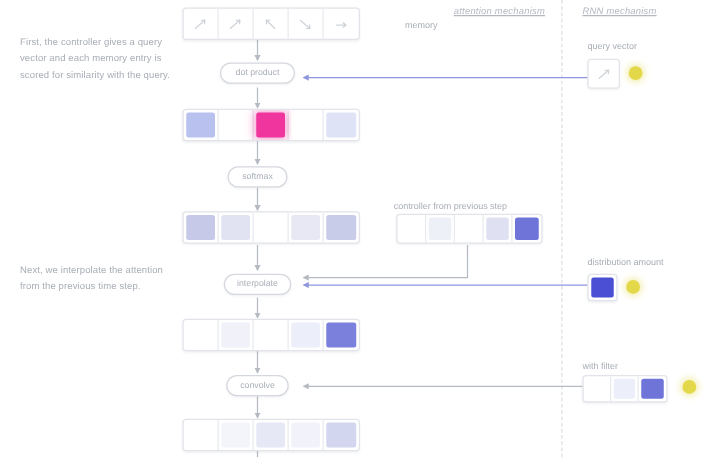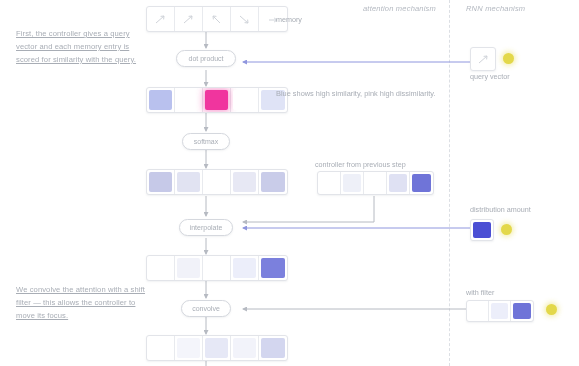--- a/index.html
+++ b/index.html
@@ -14,36 +14,36 @@
   .stage{position:absolute;left:0;top:0;width:579px;height:366px;}
 
   
   .col-head{
     position:absolute;
     font-size:7.5px;
     font-style:italic;
     color:#b3b8c0;
     letter-spacing:.2px;
     white-space:nowrap;
+    text-decoration:underline;
   }
   .divider{
     position:absolute;
     border-left:1px dashed #dcdfe4;
     width:0;
   }
 
   
   .note{
     position:absolute;
     font-size:7.6px;
     line-height:13px;
     color:#a8adb5;
     width:132px;
     letter-spacing:.1px;
-    text-decoration:underline;
   }
 
   
   .row{
     position:absolute;
     display:flex;
     border:1px solid #e2e4e9;
     border-radius:3px;
     background:#ffffff;
     box-sizing:border-box;
@@ -190,27 +190,27 @@
       <svg width="13" height="11" viewBox="0 0 13 11">
           <path d="M2 2 L10 9 M10 9 L6.6 8.6 M10 9 L9.6 5.6" stroke="#cfd3d9" stroke-width="1" fill="none"></path>
         </svg>
     </div>
     <div class="cell glyph">
       <svg width="13" height="11" viewBox="0 0 13 11">
           <path d="M2 6 L10 6 M10 6 L7.2 4 M10 6 L7.2 8" stroke="#cfd3d9" stroke-width="1" fill="none"></path>
         </svg>
     </div>
   </div>
-  <div class="mini-label" style="left:276px;top:15px;">memory</div>
+  <div class="mini-label" style="left:276px;top:15px;padding-left:48px;">memory</div>
 
   <div class="note" style="left:16px;top:27px;">First, the controller gives a query vector and each memory entry is scored for similarity with the query.</div>
 
   <div class="pill" style="left:176px;top:50px;width:60px;">dot product</div>
 
-  <div class="side-label" style="left:470px;top:32px;margin-top:40px;">query vector</div>
+  <div class="side-label" style="left:470px;top:32px;">query vector</div>
   <div class="box" style="left:470px;top:47px;">
     <div class="cell glyph" style="width:24px;height:22px;">
       <svg width="13" height="11" viewBox="0 0 13 11">
           <path d="M2 9 L10 2 M10 2 L6.6 2.4 M10 2 L9.6 5.4" stroke="#cfd3d9" stroke-width="1" fill="none"></path>
         </svg>
     </div>
   </div>
   <div class="dot" style="left:503px;top:53px;width:11px;height:11px;"></div>
 
   <div class="row" style="left:146px;top:87px;">
@@ -223,23 +223,20 @@
     <div class="cell">
       <div class="cell-inner" style="background:#f0359e;box-shadow:0 0 7px 2px rgba(240,53,158,.45);"></div>
     </div>
     <div class="cell">
       <div class="cell-inner" style="background:#ffffff;"></div>
     </div>
     <div class="cell">
       <div class="cell-inner" style="background:#dfe3f6;"></div>
     </div>
   </div>
-  <div class="caption" style="left:276px;top:88px;">
-    <span>Blue shows high similarity, pink high dissimilarity.</span>
-  </div>
 
 
   <div class="pill" style="left:182px;top:133px;width:48px;">softmax</div>
 
   <div class="row" style="left:146px;top:169px;">
     <div class="cell">
         <div class="cell-inner" style="background:#c6c9e8;"></div>
       </div>
     <div class="cell">
         <div class="cell-inner" style="background:#e1e3f2;"></div>
@@ -267,20 +264,21 @@
         <div class="cell-inner" style="background:#ffffff;"></div>
       </div>
     <div class="cell" style="width:23px;height:22px;">
         <div class="cell-inner" style="background:#dfe1f3;"></div>
       </div>
     <div class="cell" style="width:23px;height:22px;">
         <div class="cell-inner" style="background:#6f74d8;"></div>
       </div>
   </div>
 
+  <div class="note" style="left:16px;top:209px;">Next, we interpolate the attention from the previous time step.</div>
 
   <div class="pill" style="left:179px;top:219px;width:54px;">interpolate</div>
 
   <div class="side-label" style="left:470px;top:205px;">distribution amount</div>
   <div class="box" style="left:470px;top:219px;">
     <div class="cell" style="width:22px;height:20px;">
       <div class="cell-inner" style="background:#4b4fd4;"></div>
     </div>
   </div>
   <div class="dot" style="left:501px;top:224px;width:11px;height:11px;"></div>
@@ -296,21 +294,20 @@
         <div class="cell-inner" style="background:#ffffff;"></div>
       </div>
     <div class="cell">
         <div class="cell-inner" style="background:#eceefa;"></div>
       </div>
     <div class="cell">
         <div class="cell-inner" style="background:#7b80dd;"></div>
       </div>
   </div>
 
-  <div class="note" style="left:16px;top:283px;">We convolve the attention with a shift filter — this allows the controller to move its focus.</div>
 
   <div class="pill" style="left:181px;top:300px;width:50px;">convolve</div>
 
   <div class="side-label" style="left:466px;top:288px;">with filter</div>
   <div class="box" style="left:466px;top:300px;">
     <div class="cell" style="width:22px;height:20px;">
         <div class="cell-inner" style="background:#ffffff;"></div>
       </div>
     <div class="cell" style="width:22px;height:20px;">
         <div class="cell-inner" style="background:#eceefa;"></div>

